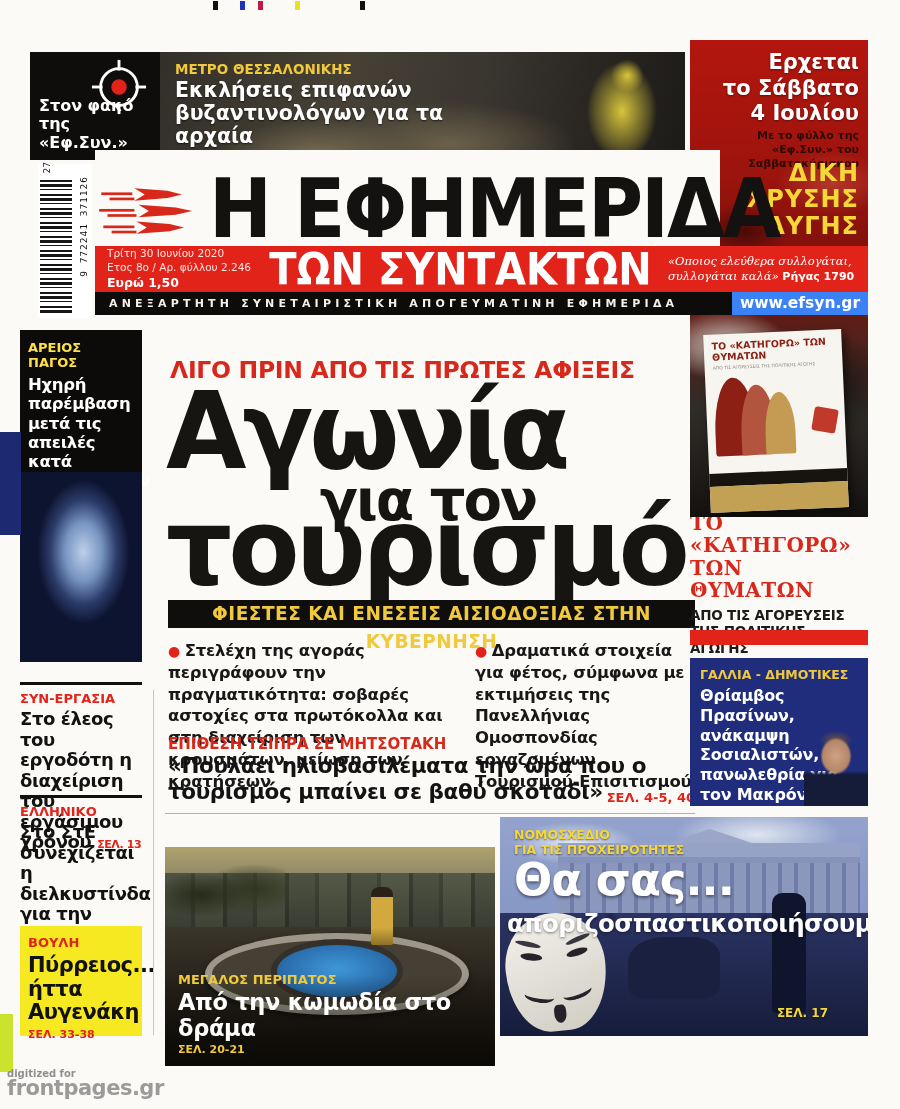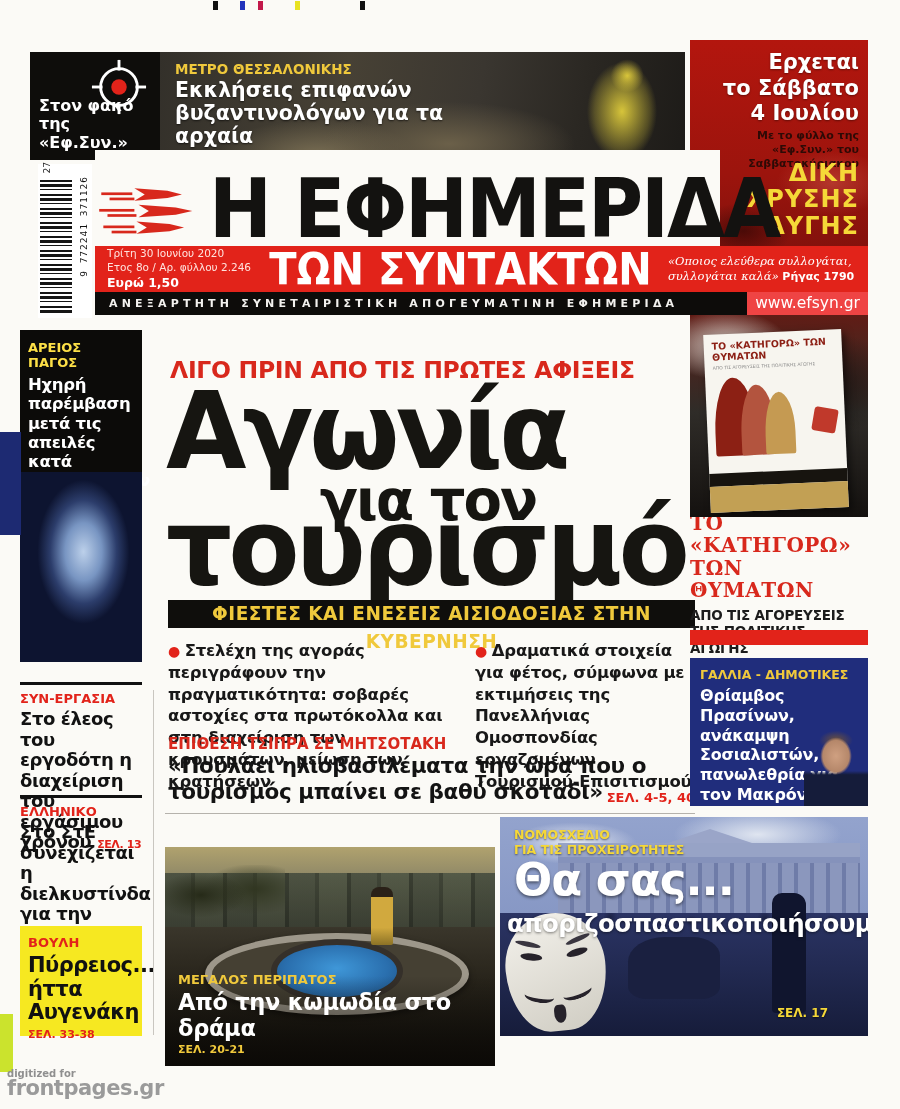--- a/index.html
+++ b/index.html
@@ -52,21 +52,21 @@
     transform:scale(1.06,1.16);transform-origin:left bottom;white-space:nowrap;}
   #masthead-red{left:95px;top:246px;width:773px;height:46px;background:#e2231a;z-index:3;display:flex;align-items:center;}
   #mh-date{width:152px;flex:none;padding-left:12px;color:#ffe3de;font-size:10.5px;line-height:1.3;}
   #mh-date .price{color:#fff;font-weight:800;font-size:12.5px;}
   #mh-sub{flex:1;text-align:center;color:#fff;font-size:40px;font-weight:900;letter-spacing:0;transform:scaleY(1.12);white-space:nowrap;}
   #mh-motto{width:190px;flex:none;padding:0 10px 0 6px;color:#fff;font-family:"DejaVu Serif","Liberation Serif",serif;
     font-style:italic;font-size:11.5px;line-height:1.3;}
   #mh-motto b{font-style:normal;font-family:"DejaVu Sans","Liberation Sans",sans-serif;font-size:11px;}
   #masthead-black{left:95px;top:292px;width:773px;height:23px;background:#0d0c0a;z-index:3;}
   #mh-tagline{position:absolute;left:14px;top:0;line-height:23px;color:#f2f1ee;font-size:11px;letter-spacing:4.2px;font-weight:600;}
-  #mh-site{position:absolute;right:0;top:0;bottom:0;width:121px;background:#ef4444;color:#fff;font-weight:400;font-size:15.5px;text-align:center;line-height:23px;}
+  #mh-site{position:absolute;right:0;top:0;bottom:0;width:136px;background:#3b82f6;color:#fff;font-weight:700;font-size:15.5px;text-align:center;line-height:23px;}
 
   
   #barcode{left:38px;top:164px;width:54px;height:154px;background:#fff;z-index:4;}
   #barcode .bars{position:absolute;left:2px;top:16px;width:32px;height:134px;
     background:repeating-linear-gradient(180deg,#161616 0 2px,#fff 2px 4px,#161616 4px 7px,#fff 7px 9px,#161616 9px 10px,#fff 10px 14px);}
   #barcode .num{position:absolute;right:3px;top:12px;writing-mode:vertical-rl;transform:rotate(180deg);
     font-family:"DejaVu Sans Mono","Liberation Mono",monospace;font-size:9.5px;color:#111;letter-spacing:1px;}
   #barcode .issue{position:absolute;left:4px;top:-2px;writing-mode:vertical-rl;transform:rotate(180deg);font-size:9px;color:#222;}
 
   

